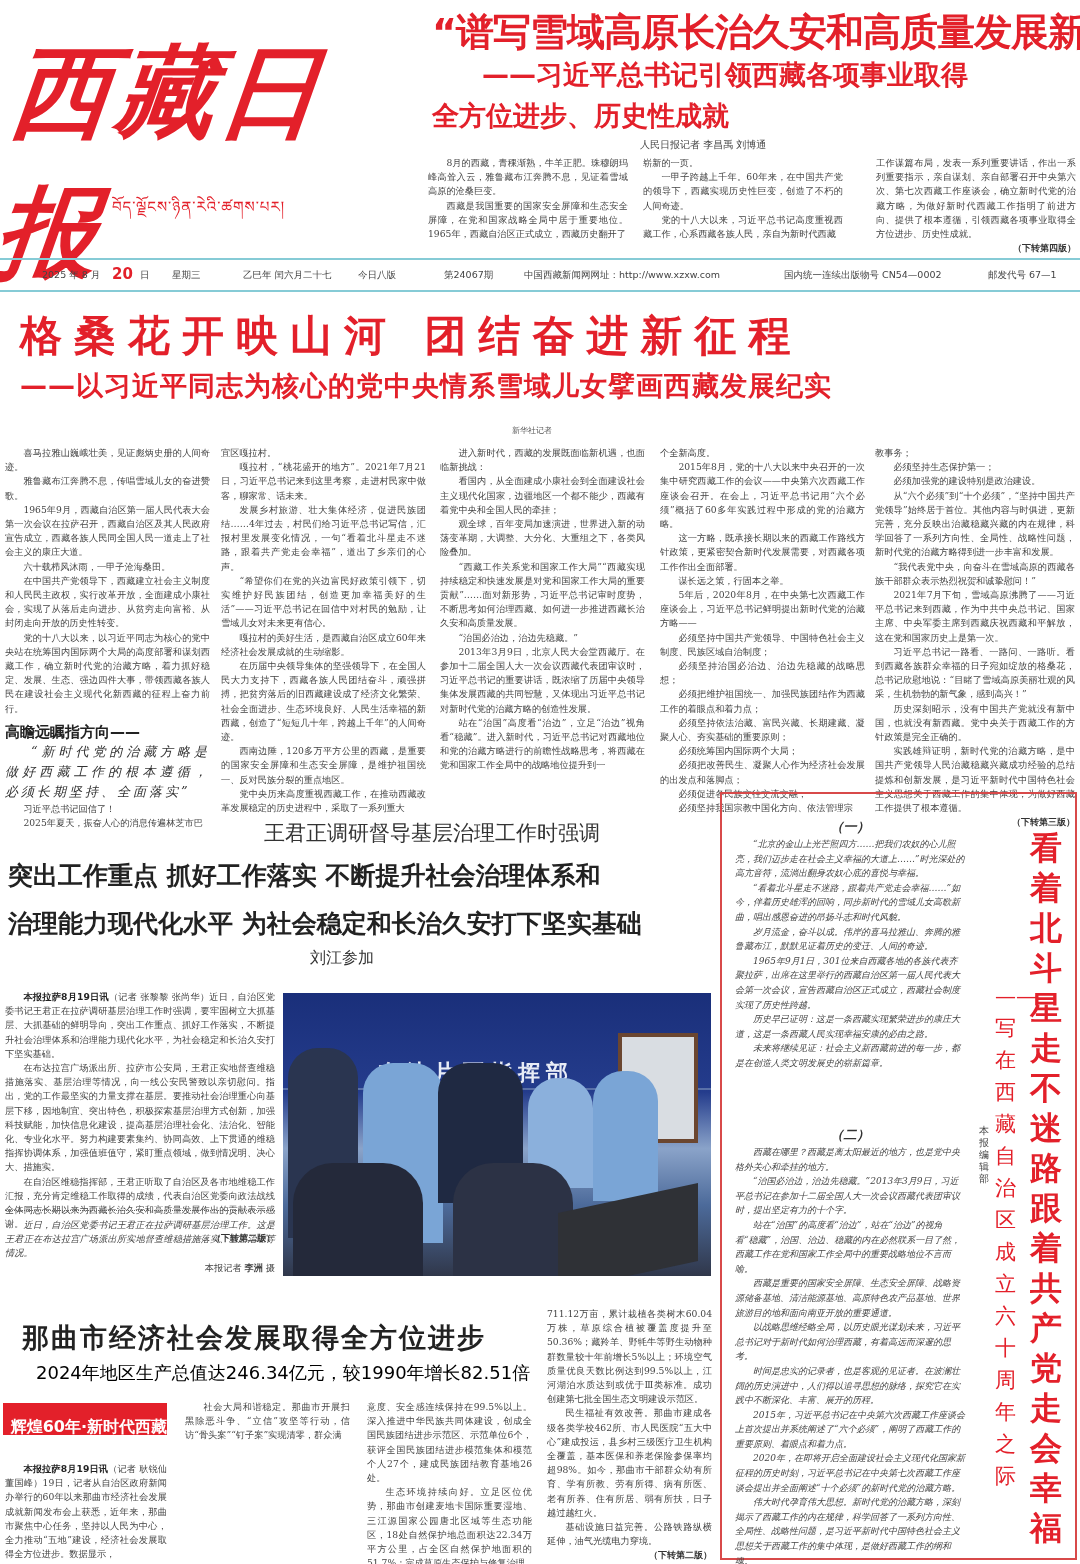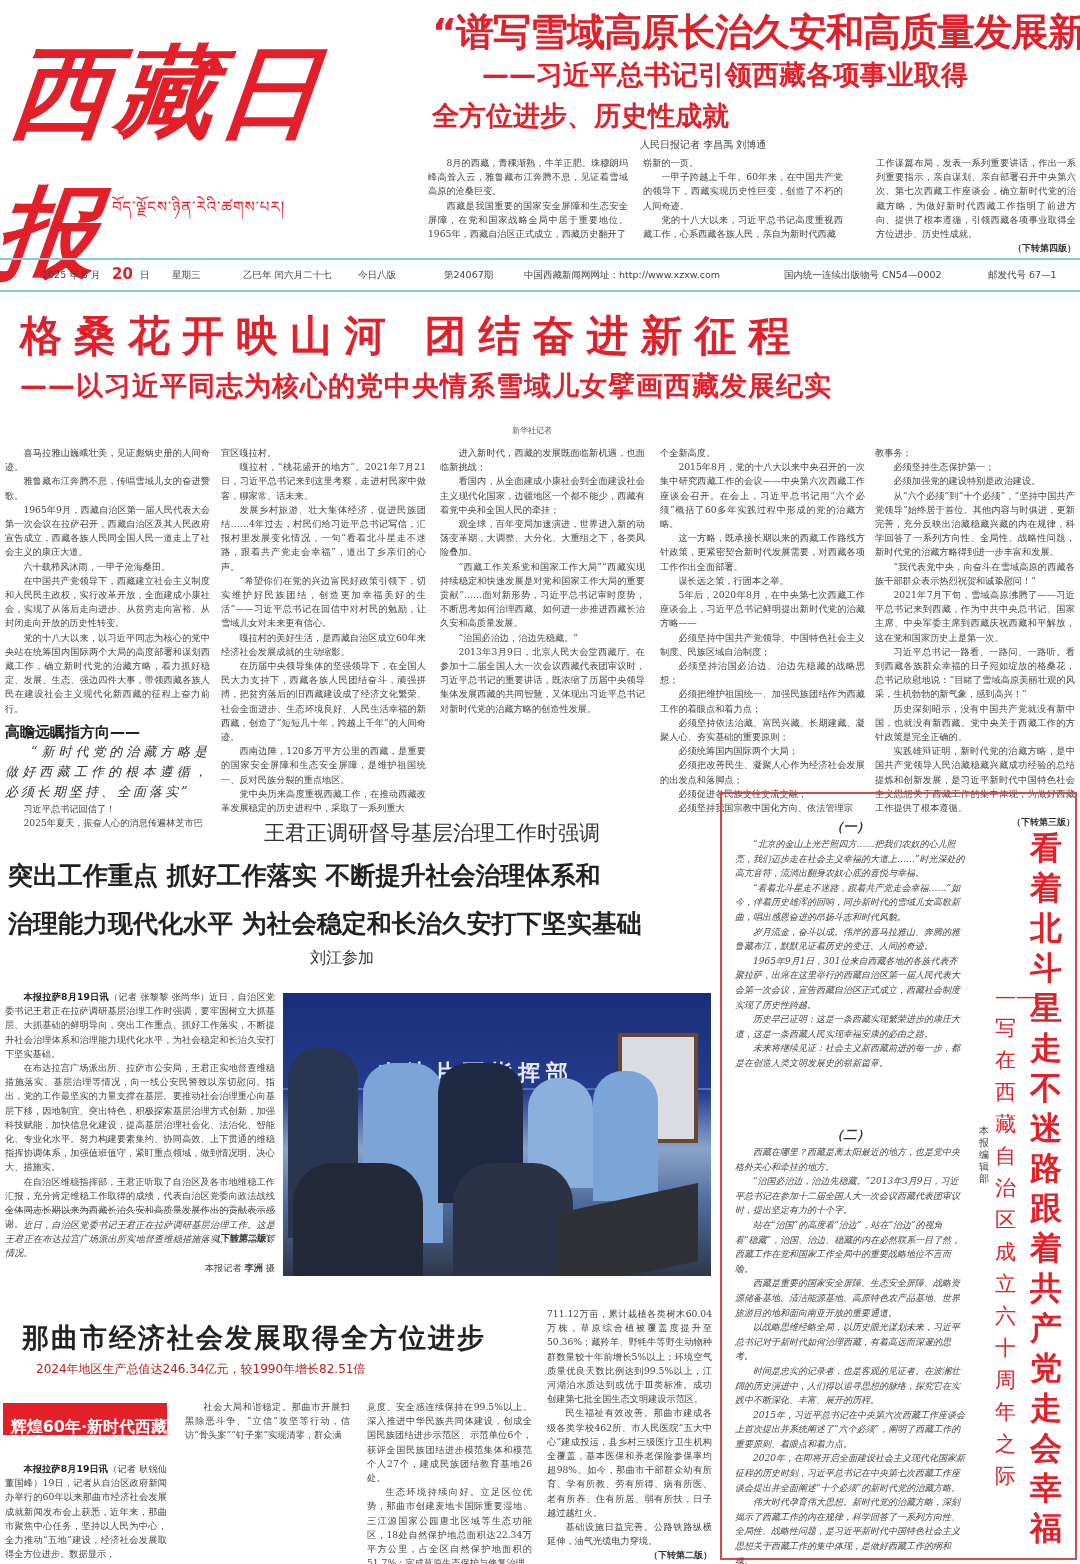--- a/index.html
+++ b/index.html
@@ -23,21 +23,21 @@
 .main-sub{left:20px;top:366px;width:1050px;font-family:"DejaVu Sans",sans-serif;font-weight:bold;font-size:27px;color:#e3202a;white-space:nowrap;line-height:40px;letter-spacing:1px}
 .main-byline{left:512px;top:425px;font-size:8px;color:#555}
 .subhead-q{font-family:"DejaVu Sans",sans-serif;font-weight:bold;font-size:15px;color:#222;line-height:20px}
 .quote{font-size:13px;font-style:italic;color:#333;line-height:20px;letter-spacing:3px}
 .h2-pre{left:120px;top:818px;width:480px;text-align:right;font-size:21px;color:#333;line-height:30px}
 .h2-main{left:8px;top:852px;width:705px;font-family:"DejaVu Sans",sans-serif;font-weight:bold;font-size:25px;color:#222;line-height:48px;white-space:nowrap}
 .h2-author{left:310px;top:948px;font-size:16px;color:#333}
 .photo{left:283px;top:993px;width:428px;height:283px;background:linear-gradient(180deg,#1a2f7a 0%,#243c8c 35%,#8aa3c9 55%,#4c6a9a 75%,#30374a 100%);overflow:hidden}
 .dotsep{left:5px;top:1210px;width:270px;border-top:1px dotted #666}
 .h3{left:22px;top:1318px;width:500px;font-family:"DejaVu Serif",serif;font-weight:bold;font-size:27px;color:#222;line-height:40px;letter-spacing:2px;white-space:nowrap}
-.h3-sub{left:36px;top:1361px;font-family:"DejaVu Sans",sans-serif;font-size:12px;color:#b91c1c;white-space:nowrap}
+.h3-sub{left:36px;top:1361px;font-family:"DejaVu Sans",sans-serif;font-size:18px;color:#000000;white-space:nowrap}
 .badge{left:3px;top:1403px;width:164px;height:32px;background:#e3202a;color:#fff;font-family:"DejaVu Sans",sans-serif;font-weight:bold;font-size:16px;line-height:48px;text-align:right}
 .side-box{left:720px;top:792px;width:357px;height:768px;border:2px solid #d84a4a}
 .side-title{left:1030px;top:828px;width:40px;font-family:"DejaVu Sans",sans-serif;font-weight:bold;font-size:32px;color:#e3202a;line-height:40px;text-align:left}
 .side-sub{left:995px;top:980px;width:28px;font-size:21px;color:#e3202a;line-height:32px;text-align:left}
 .side-ed{left:975px;top:1125px;width:14px;font-size:10px;color:#444;line-height:12px;text-align:right}
 .side-text{font-size:9px;line-height:14.6px;color:#444;font-style:italic}
 .sec-num{text-align:center;font-size:13px;font-weight:bold;color:#333;line-height:20px}
 </style>
 </head>
 <body>
@@ -105,20 +105,21 @@
   <p>西南边陲，120多万平方公里的西藏，是重要的国家安全屏障和生态安全屏障，是维护祖国统一、反对民族分裂的重点地区。</p>
   <p>党中央历来高度重视西藏工作，在推动西藏改革发展稳定的历史进程中，采取了一系列重大</p>
 </div>
 <div class="abs col" style="left:440px;top:446px;width:205px">
   <p>进入新时代，西藏的发展既面临新机遇，也面临新挑战：</p>
   <p>看国内，从全面建成小康社会到全面建设社会主义现代化国家，边疆地区一个都不能少，西藏有着党中央和全国人民的牵挂；</p>
   <p>观全球，百年变局加速演进，世界进入新的动荡变革期，大调整、大分化、大重组之下，各类风险叠加。</p>
   <p>“西藏工作关系党和国家工作大局”“西藏实现持续稳定和快速发展是对党和国家工作大局的重要贡献”……面对新形势，习近平总书记审时度势，不断思考如何治理西藏、如何进一步推进西藏长治久安和高质量发展。</p>
   <p>“治国必治边，治边先稳藏。”</p>
   <p>2013年3月9日，北京人民大会堂西藏厅。在参加十二届全国人大一次会议西藏代表团审议时，习近平总书记的重要讲话，既浓缩了历届中央领导集体发展西藏的共同智慧，又体现出习近平总书记对新时代党的治藏方略的创造性发展。</p>
+  <p>站在“治国”高度看“治边”，立足“治边”视角看“稳藏”。进入新时代，习近平总书记对西藏地位和党的治藏方略进行的前瞻性战略思考，将西藏在党和国家工作全局中的战略地位提升到一</p>
 </div>
 <div class="abs col" style="left:660px;top:446px;width:205px">
   <p class="noind">个全新高度。</p>
   <p>2015年8月，党的十八大以来中央召开的一次集中研究西藏工作的会议——中央第六次西藏工作座谈会召开。在会上，习近平总书记用“六个必须”概括了60多年实践过程中形成的党的治藏方略。</p>
   <p>这一方略，既承接长期以来的西藏工作路线方针政策，更紧密契合新时代发展需要，对西藏各项工作作出全面部署。</p>
   <p>谋长远之策，行固本之举。</p>
   <p>5年后，2020年8月，在中央第七次西藏工作座谈会上，习近平总书记鲜明提出新时代党的治藏方略——</p>
   <p>必须坚持中国共产党领导、中国特色社会主义制度、民族区域自治制度；</p>
   <p>必须坚持治国必治边、治边先稳藏的战略思想；</p>
   <p>必须把维护祖国统一、加强民族团结作为西藏工作的着眼点和着力点；</p>

